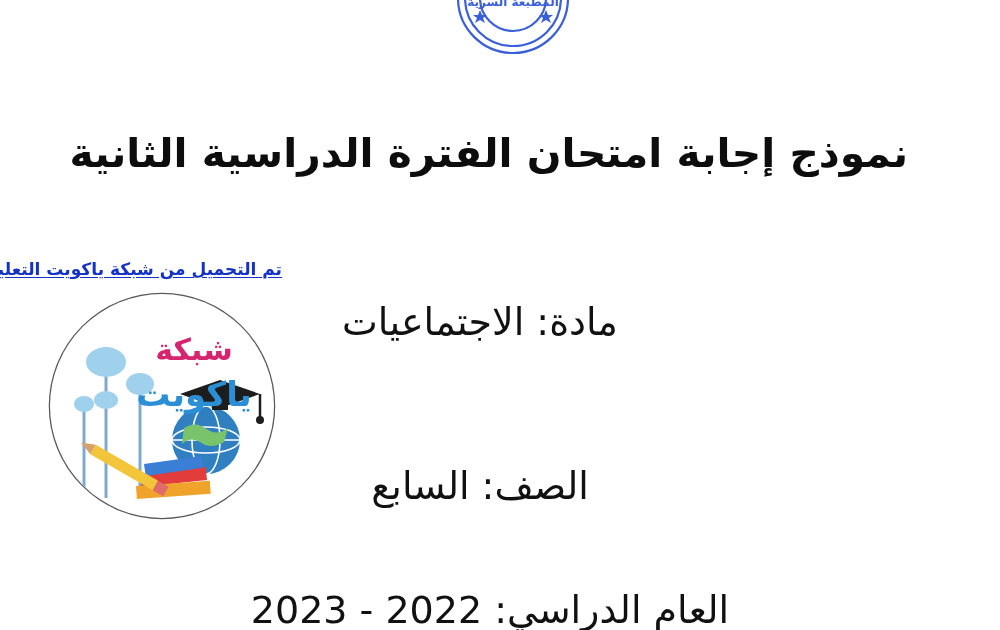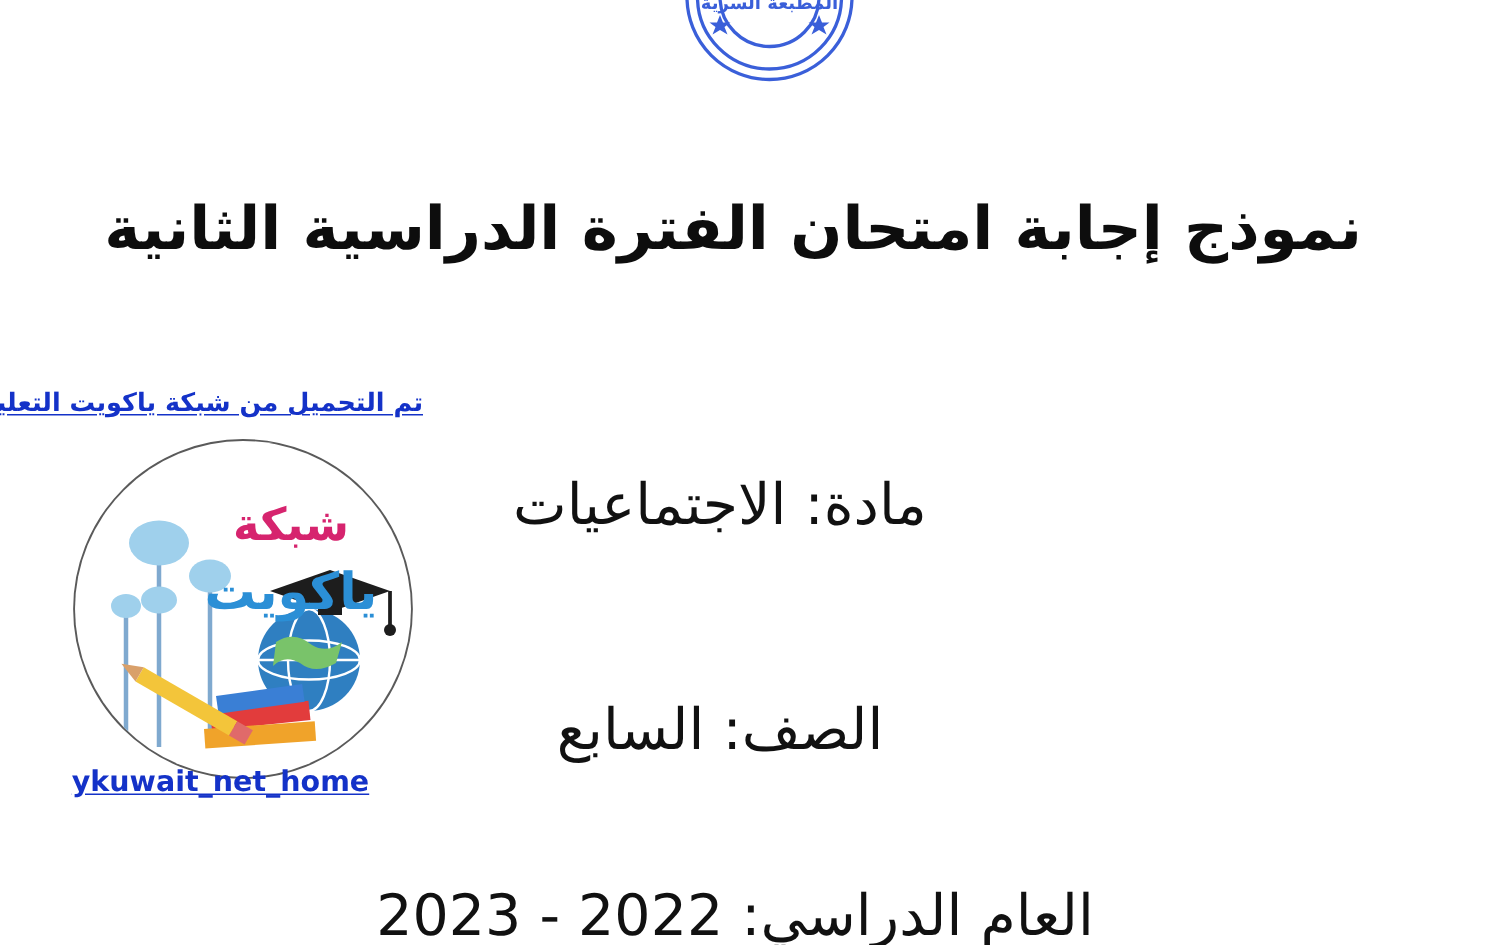--- a/index.html
+++ b/index.html
@@ -90,21 +90,21 @@
     position: absolute;
     right: 320px;
     width: 400px;
     text-align: center;
     font-family: "DejaVu Sans", sans-serif;
     font-size: 38px;
     color: #111111;
     white-space: nowrap;
     direction: rtl;
   }
-  .field-subject { top: 300px; margin-top: 14px; }
+  .field-subject { top: 300px; }
   .field-grade   { top: 464px; }
   .field-year    { top: 588px; right: 250px; width: 520px; font-size: 38px; }
 </style>
 </head>
 <body>
 
 <div class="stamp">
   <svg width="170" height="110" viewBox="0 0 170 110" aria-hidden="true">
     <g fill="none" stroke="#3a5fd9" stroke-width="2.2">
       <circle cx="85" cy="40" r="55"></circle>
@@ -173,18 +173,17 @@
         <polygon points="44,174 30,179.5 44,185" fill="#d9a06a"></polygon>
         <rect x="116" y="174" width="12" height="11" fill="#e06a6a"></rect>
       </g>
     </g>
     <text x="150" y="72" fill="#d6246e" font-size="30" font-weight="bold" font-family="DejaVu Sans, sans-serif" text-anchor="middle">شبكة</text>
     <text x="150" y="118" fill="#2b8fd6" font-size="34" font-weight="bold" font-family="DejaVu Sans, sans-serif" text-anchor="middle">ياكويت</text>
   </svg>
 </div>
 
 <div class="telegram-block">
-  <span>ykuwait_net_home</span>
 </div>
 
 <div class="field field-subject">مادة: الاجتماعيات</div>
 <div class="field field-grade">الصف: السابع</div>
 <div class="field field-year">العام الدراسي: 2022 - 2023</div>
 
 </body></html>

